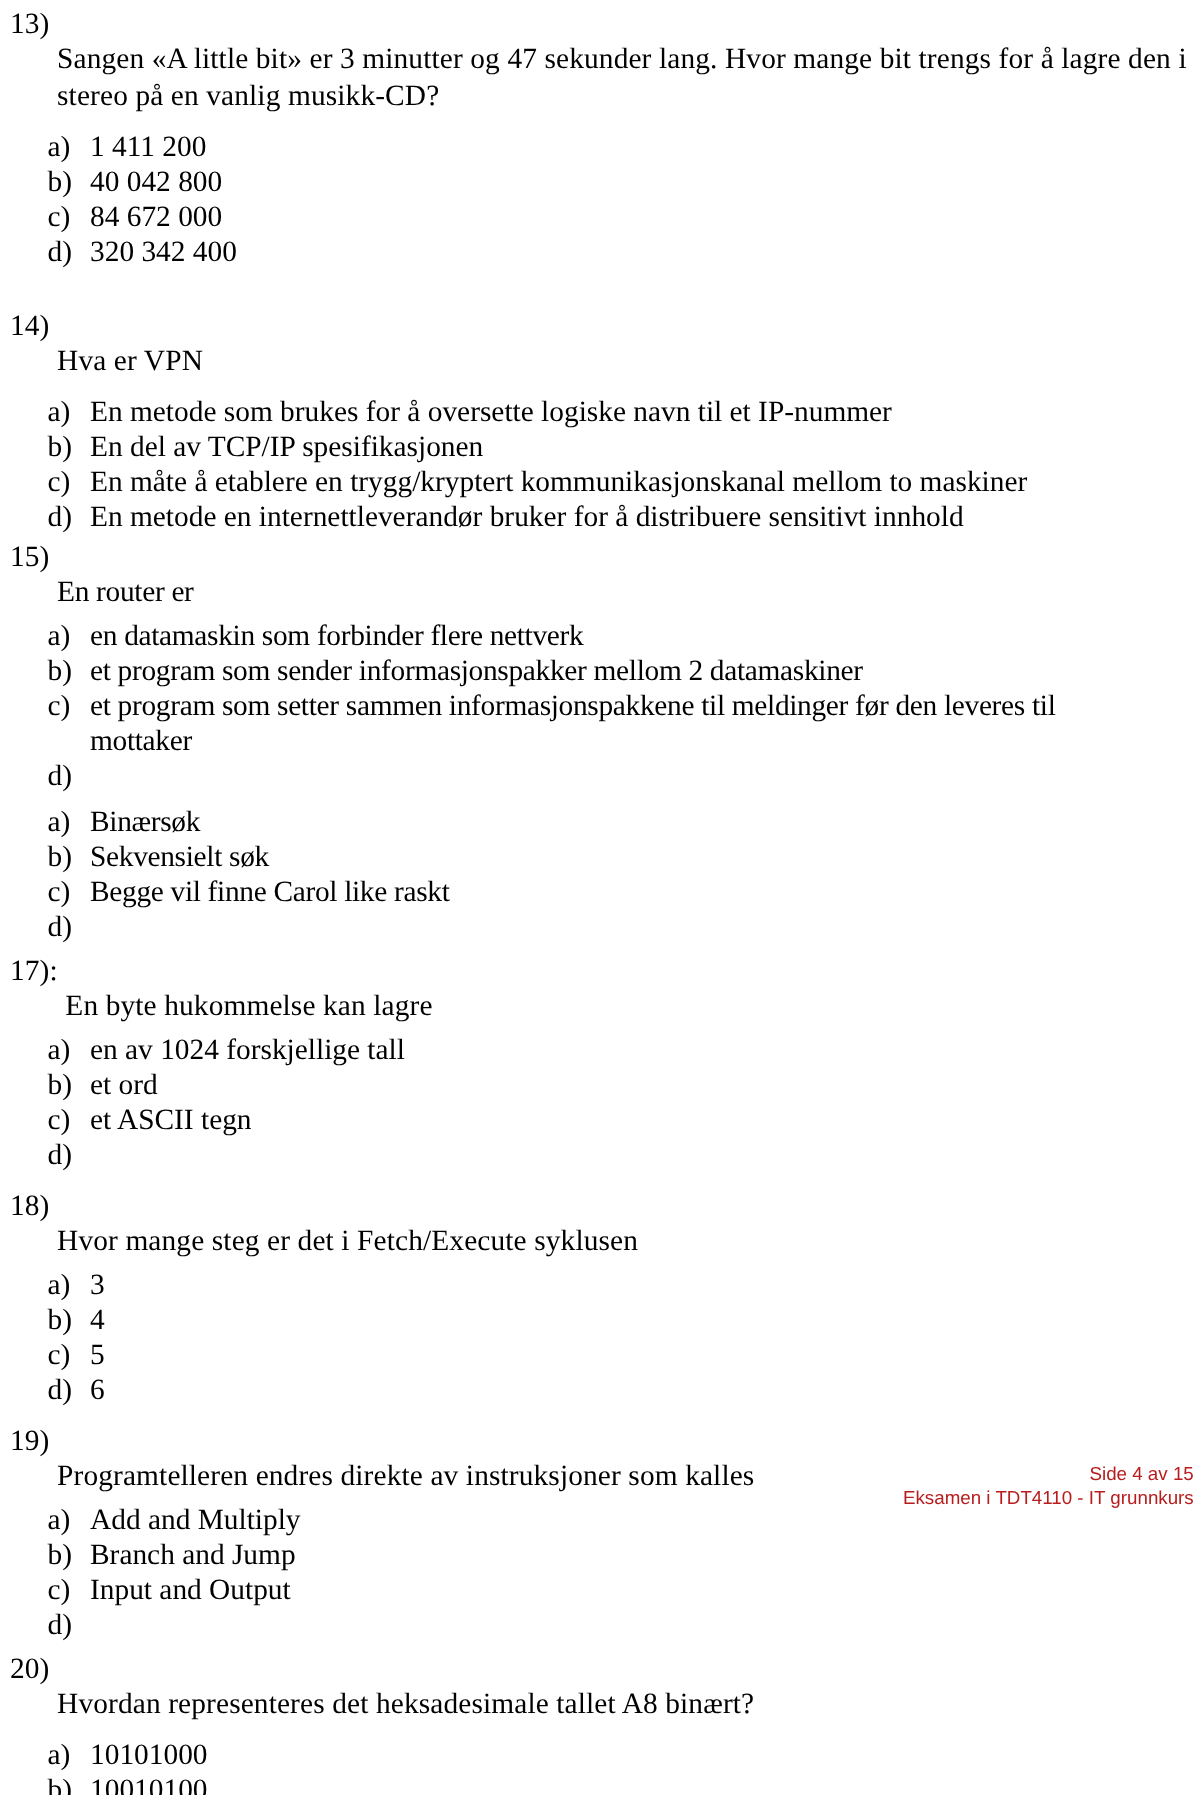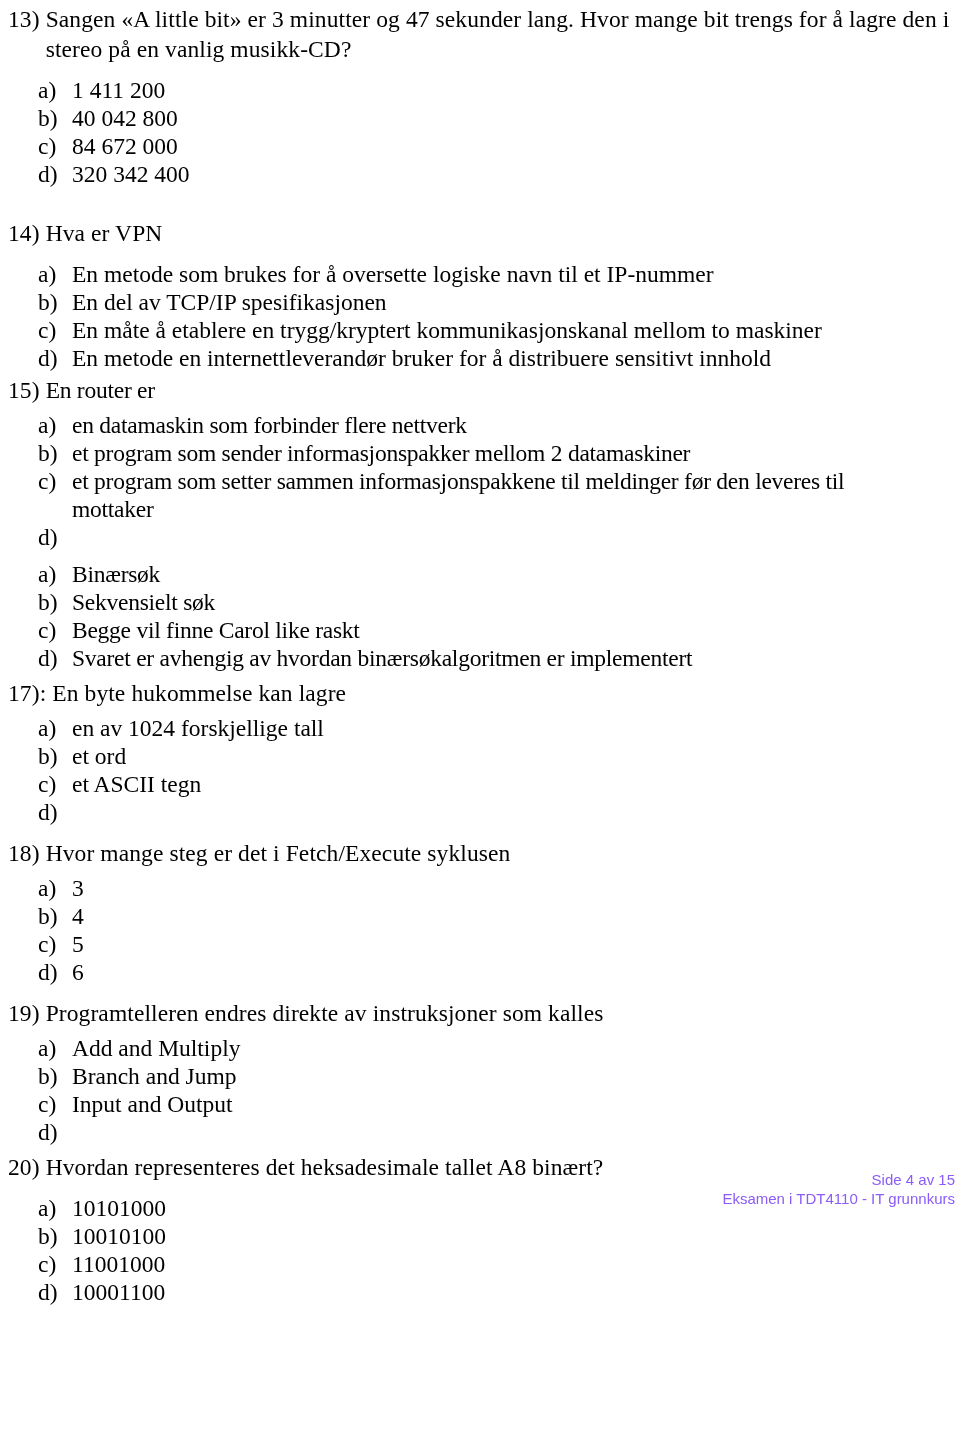--- a/index.html
+++ b/index.html
@@ -47,20 +47,21 @@
     letter-spacing: 0.1px;
   }
   .q-num {
     flex: 0 0 auto;
     white-space: pre;
     padding-right: 6px;
   }
   .q-text {
     flex: 1 1 auto;
     max-width: 912px;
+    margin-top: 28px;
   }
 
   
   .options {
     list-style: none;
     margin: 0;
     padding: 0;
   }
   .option {
     display: flex;
@@ -98,21 +99,21 @@
 
   
   .footer {
     position: absolute;
     right: 5px;
     bottom: 16px;
     text-align: right;
     font-family: "Liberation Sans", "DejaVu Sans", sans-serif;
     font-size: 15px;
     line-height: 19px;
-    color: #8b5cf6;
+    color: #b91c1c;
   }
   .footer div { white-space: pre; }
 </style>
 </head>
 <body>
 
 <div class="page">
   <div class="content">
 
     <div class="question">
@@ -208,21 +209,20 @@
         <li class="option">
           <span class="opt-label">b)</span>
           <span class="opt-text">Sekvensielt søk</span>
         </li>
         <li class="option">
           <span class="opt-label">c)</span>
           <span class="opt-text">Begge vil finne Carol like raskt</span>
         </li>
         <li class="option">
           <span class="opt-label">d)</span>
-          <span class="opt-text">Svaret er avhengig av hvordan binærsøkalgoritmen er implementert</span>
         </li>
       </ul>
     </div>
 
     <div class="gap-sm"></div>
 
     <div class="question">
       <div class="q-stem">
         <span class="q-num">17):</span>
         <span class="q-text">En byte hukommelse kan lagre</span>

